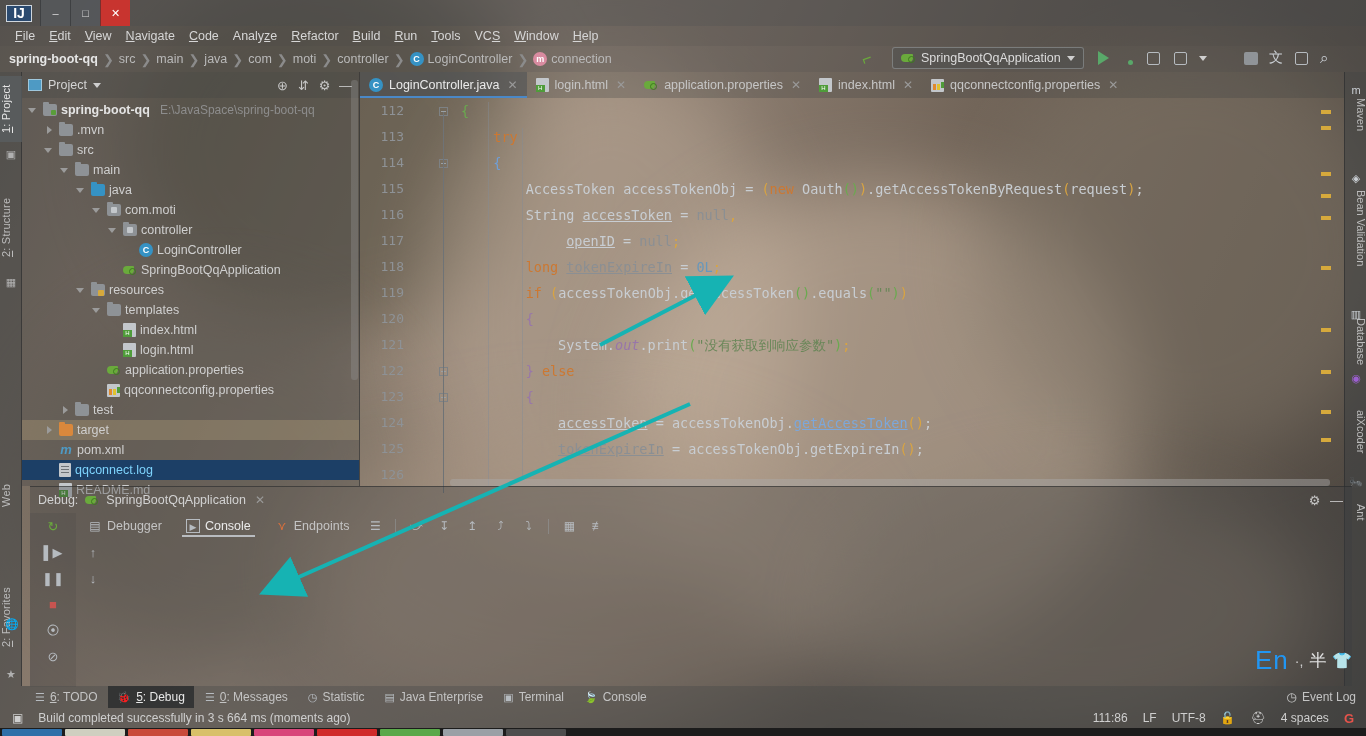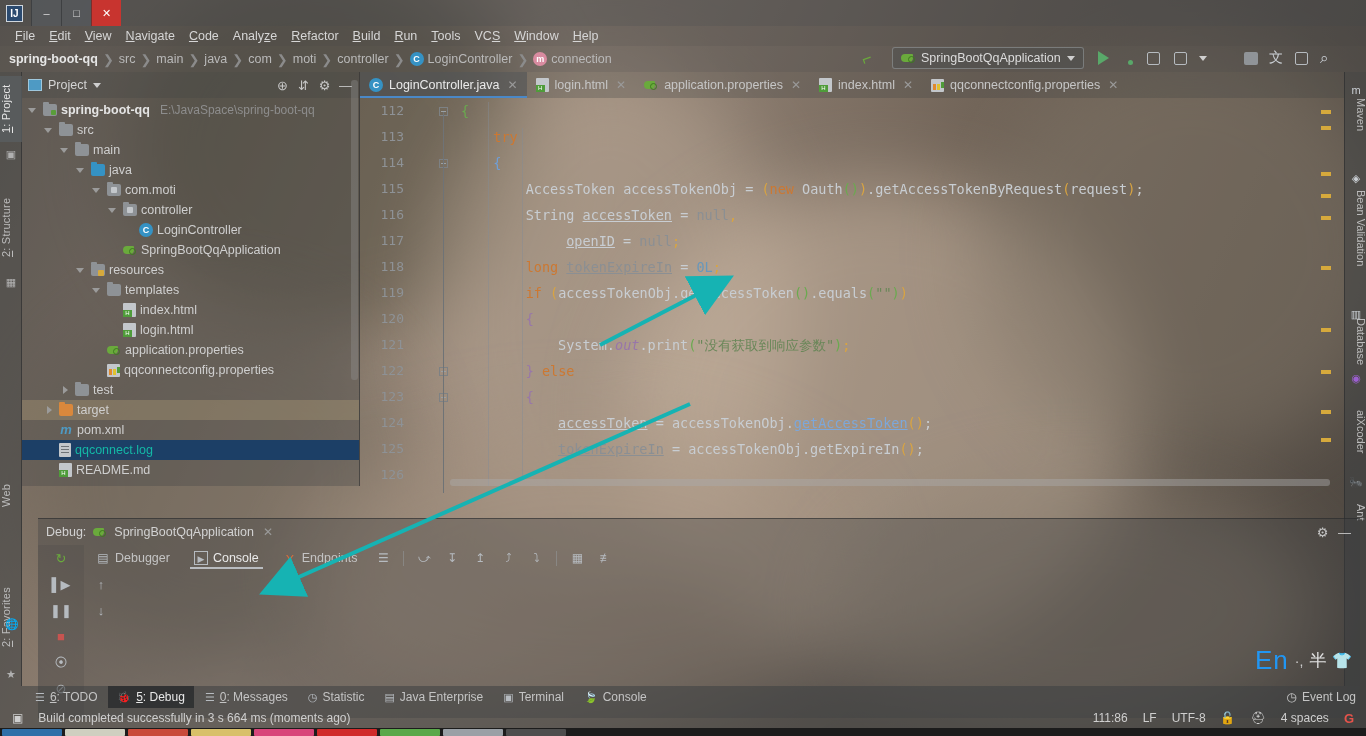--- a/index.html
+++ b/index.html
@@ -24,23 +24,23 @@
   .pb7 { left: 840px; top: 480px; width: 480px; height: 260px; background: #8d8071; }
 
   
   #titlebar {
     position: absolute; left: 0; top: 0; width: 1366px; height: 26px;
     background: rgba(60,64,67,.55);
     display: flex; align-items: center;
     color: #e8e8e8; font-size: 13px;
   }
   .ij-logo {
-    width: 17px; height: 17px; margin: 0 8px 0 6px;
+    width: 26px; height: 17px; margin: 0 8px 0 6px;
     background: #2b4a6f; border: 1px solid #cfd6dd; color:#fff;
-    font-size: 10px; font-weight: bold; line-height: 15px; text-align: center;
+    font-size: 14px; font-weight: bold; line-height: 15px; text-align: center;
     font-family: "Liberation Sans", sans-serif;
   }
   #title-text { flex: 1; font-size: 13.5px; color: #f0f0f0; }
   .win-btns { display: flex; height: 26px; }
   .win-btn {
     width: 30px; height: 26px; background: rgba(86,90,94,.75);
     color: #dcdcdc; font-size: 11px; line-height: 26px; text-align: center;
     border-left: 1px solid rgba(40,42,44,.5);
   }
   .win-btn.close { background: #c8342f; color: #fff; }
@@ -140,21 +140,21 @@
   #project-head {
     height: 26px; display: flex; align-items: center; gap: 6px; padding: 0 6px;
     font-size: 12.5px; color: #d4d4d4;
     background: rgba(60,63,65,.25);
   }
   .panel-ico-sq { width: 14px; height: 12px; background: #4e9ac4; border: 1px solid #9fc8dd; }
   #project-head .hdr-spacer { flex: 1; }
   .hdr-ico { width: 15px; height: 15px; color: #c6c6c6; font-size: 13px; line-height: 15px; text-align: center; }
   #tree { padding-top: 2px; font-size: 12.5px; color: #cfcfcf; }
   .tnode { height: 20px; display: flex; align-items: center; gap: 4px; white-space: nowrap; }
-  .tnode.sel-blue { background: #1c3f66; color: #14b8a6; }
+  .tnode.sel-blue { background: #1c3f66; color: #7dd3fc; }
   .tnode.sel-tan { background: rgba(180,160,120,.35); }
   .arrow { width: 11px; height: 11px; position: relative; flex: none; }
   .arrow.r::after { content:""; position:absolute; left:3px; top:1px; border-left:5px solid #9b9b9b; border-top:4.5px solid transparent; border-bottom:4.5px solid transparent; }
   .arrow.d::after { content:""; position:absolute; left:0px; top:3px; border-top:5px solid #9b9b9b; border-left:4.5px solid transparent; border-right:4.5px solid transparent; }
   .fico { width: 14px; height: 12px; flex: none; position: relative; }
   .f-gray { background: #8e9296; border-radius: 1px 2px 2px 2px; }
   .f-gray::before { content:""; position:absolute; left:0; top:-2px; width:6px; height:3px; background:#8e9296; border-radius:1px; }
   .f-blue { background: #3592c4; border-radius: 1px 2px 2px 2px; }
   .f-blue::before { content:""; position:absolute; left:0; top:-2px; width:6px; height:3px; background:#3592c4; border-radius:1px; }
   .f-orange { background: #d9883c; border-radius: 1px 2px 2px 2px; }
@@ -213,24 +213,23 @@
   .paren { color: #d9a441; }
   .indent-line { position: absolute; width: 1px; background: rgba(130,140,150,.45); }
   #code-hscroll { position:absolute; left:90px; bottom:0; width:880px; height:7px; background:rgba(170,170,170,.45); border-radius:3px; }
 
   
   #marker-bar { position: absolute; left: 1320px; top: 98px; width: 12px; height: 388px; }
   .marker { position: absolute; left: 1px; width: 10px; height: 4px; }
 
   
   #debug-panel {
-    position: absolute; left: 38px; top: 486px; width: 1322px; height: 200px;
+    position: absolute; left: 30px; top: 486px; width: 1322px; height: 200px;
     background: rgba(60,63,65,.34);
     border-top: 1px solid rgba(40,42,44,.6);
-    margin-top: 32px;
   }
   #debug-head {
     height: 26px; display: flex; align-items: center; gap: 7px; padding: 0 8px;
     font-size: 12.5px; color: #d2d2d2;
   }
   #debug-head .hdr-spacer { flex: 1; }
   #dbg-tabbar {
     position: absolute; left: 46px; top: 26px; width: 1276px; height: 26px;
     display: flex; align-items: center; gap: 0px;
     font-size: 12.5px; color: #c4c4c4;
@@ -426,20 +425,27 @@
       <span class="hdr-ico">—</span>
     </div>
     <div id="tree">
         <div class="tnode" style="padding-left: 6px;">
           <span class="arrow d"></span>
           <span style="display: flex; align-items: center;">
             <span class="fico f-src"></span>
           </span>
           <span class="tname bold">spring-boot-qq</span>
           <span class="tpath">E:\JavaSpace\spring-boot-qq</span>
+        </div>
+        <div class="tnode" style="padding-left: 22px;">
+          <span class="arrow r"></span>
+          <span style="display: flex; align-items: center;">
+            <span class="fico f-gray"></span>
+          </span>
+          <span class="tname">.mvn</span>
         </div>
         <div class="tnode" style="padding-left: 22px;">
           <span class="arrow d"></span>
           <span style="display: flex; align-items: center;">
             <span class="fico f-gray"></span>
           </span>
           <span class="tname">src</span>
         </div>
         <div class="tnode" style="padding-left: 38px;">
           <span class="arrow d"></span>

